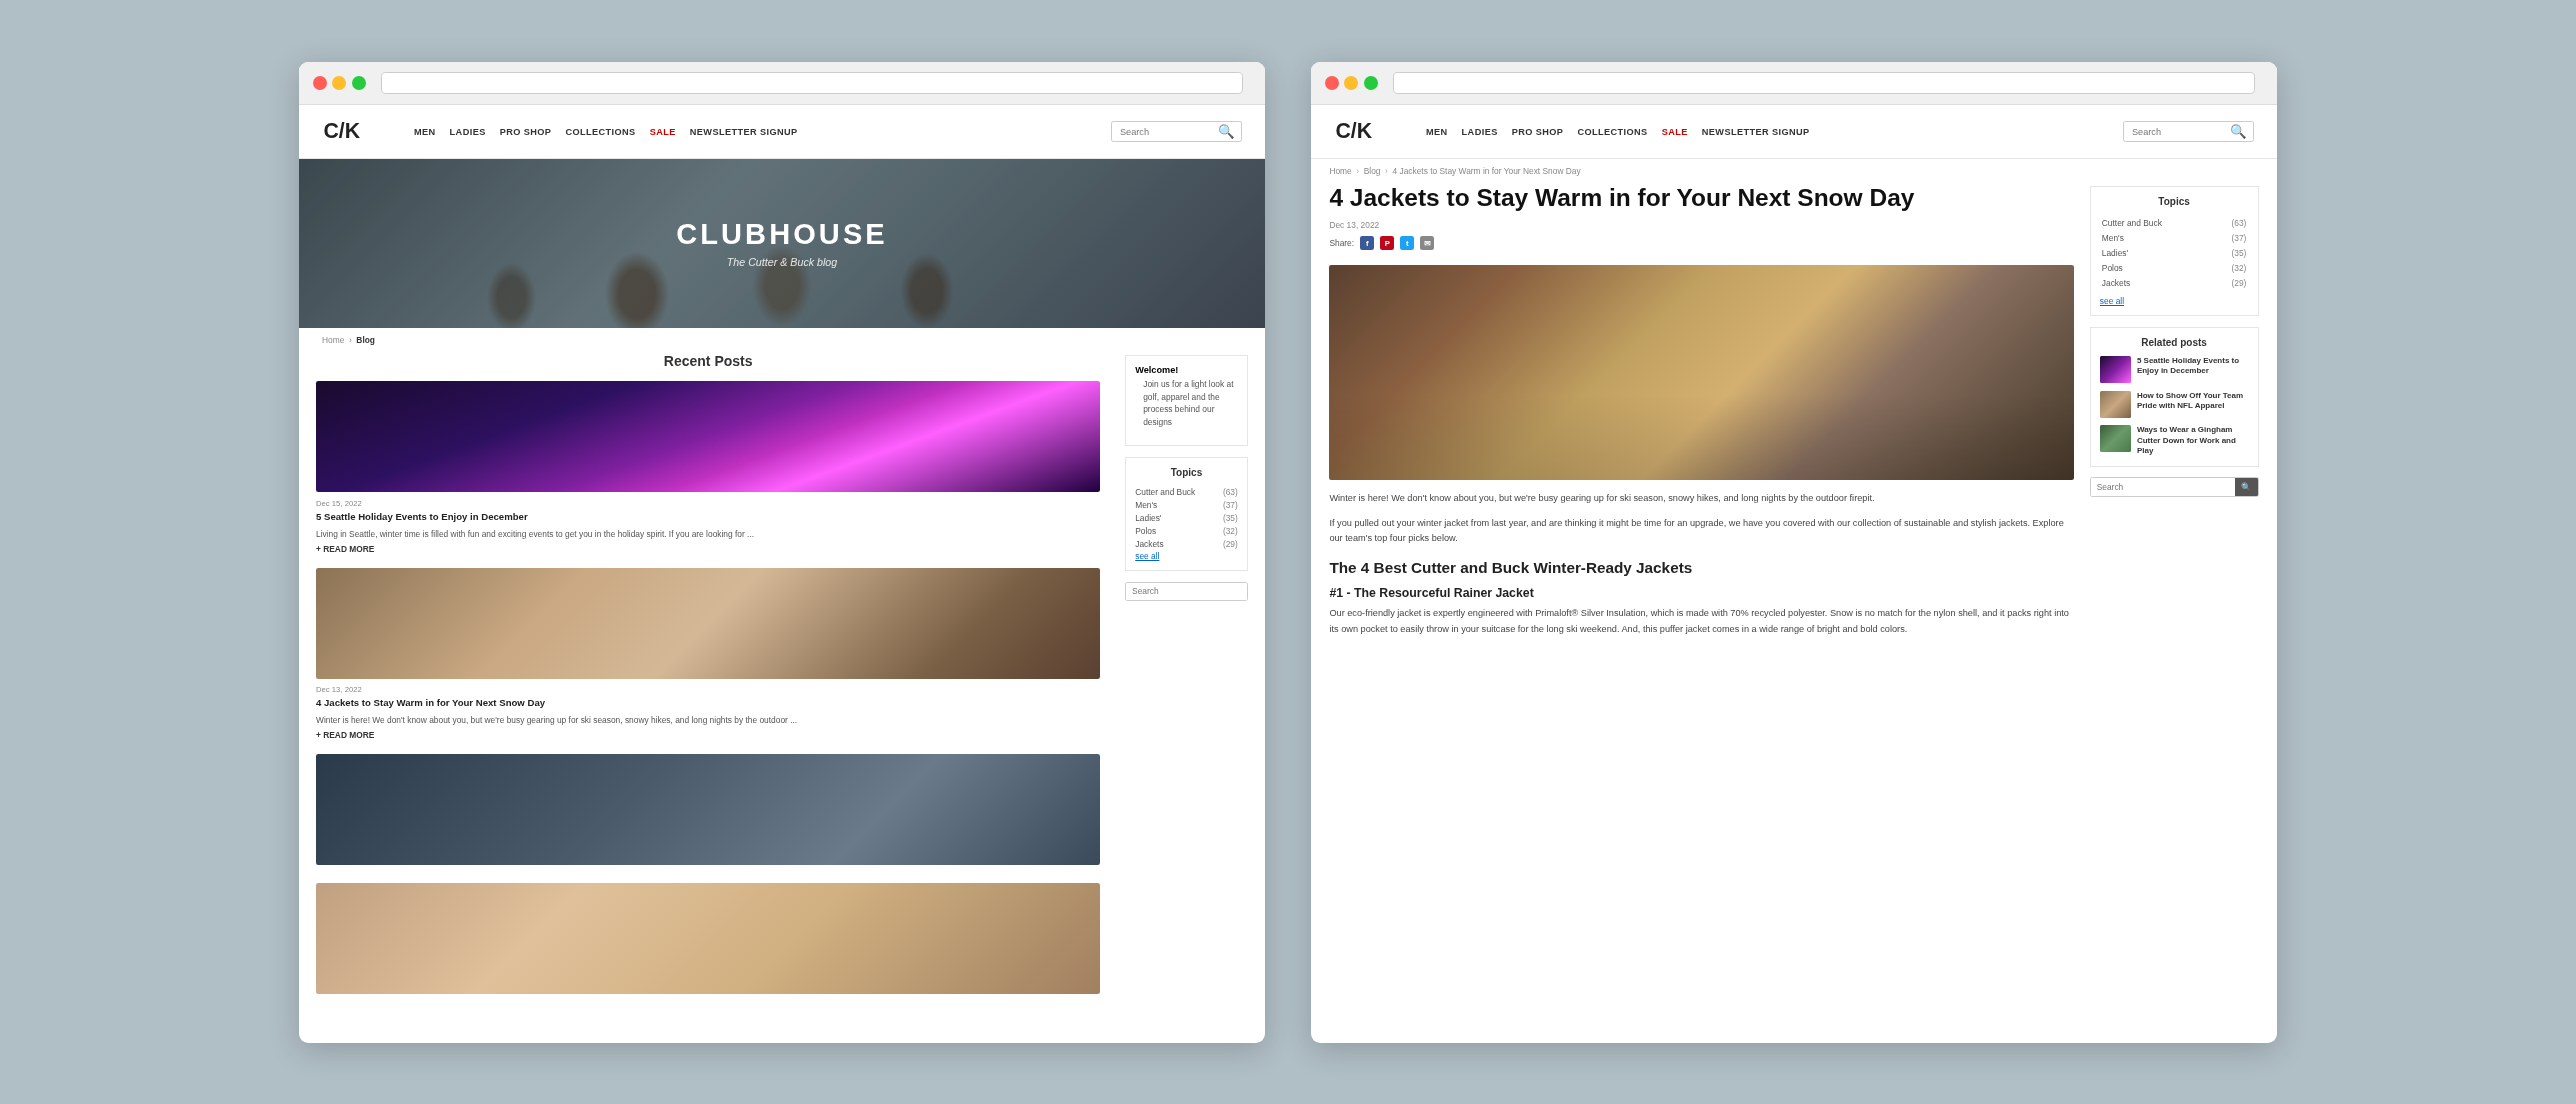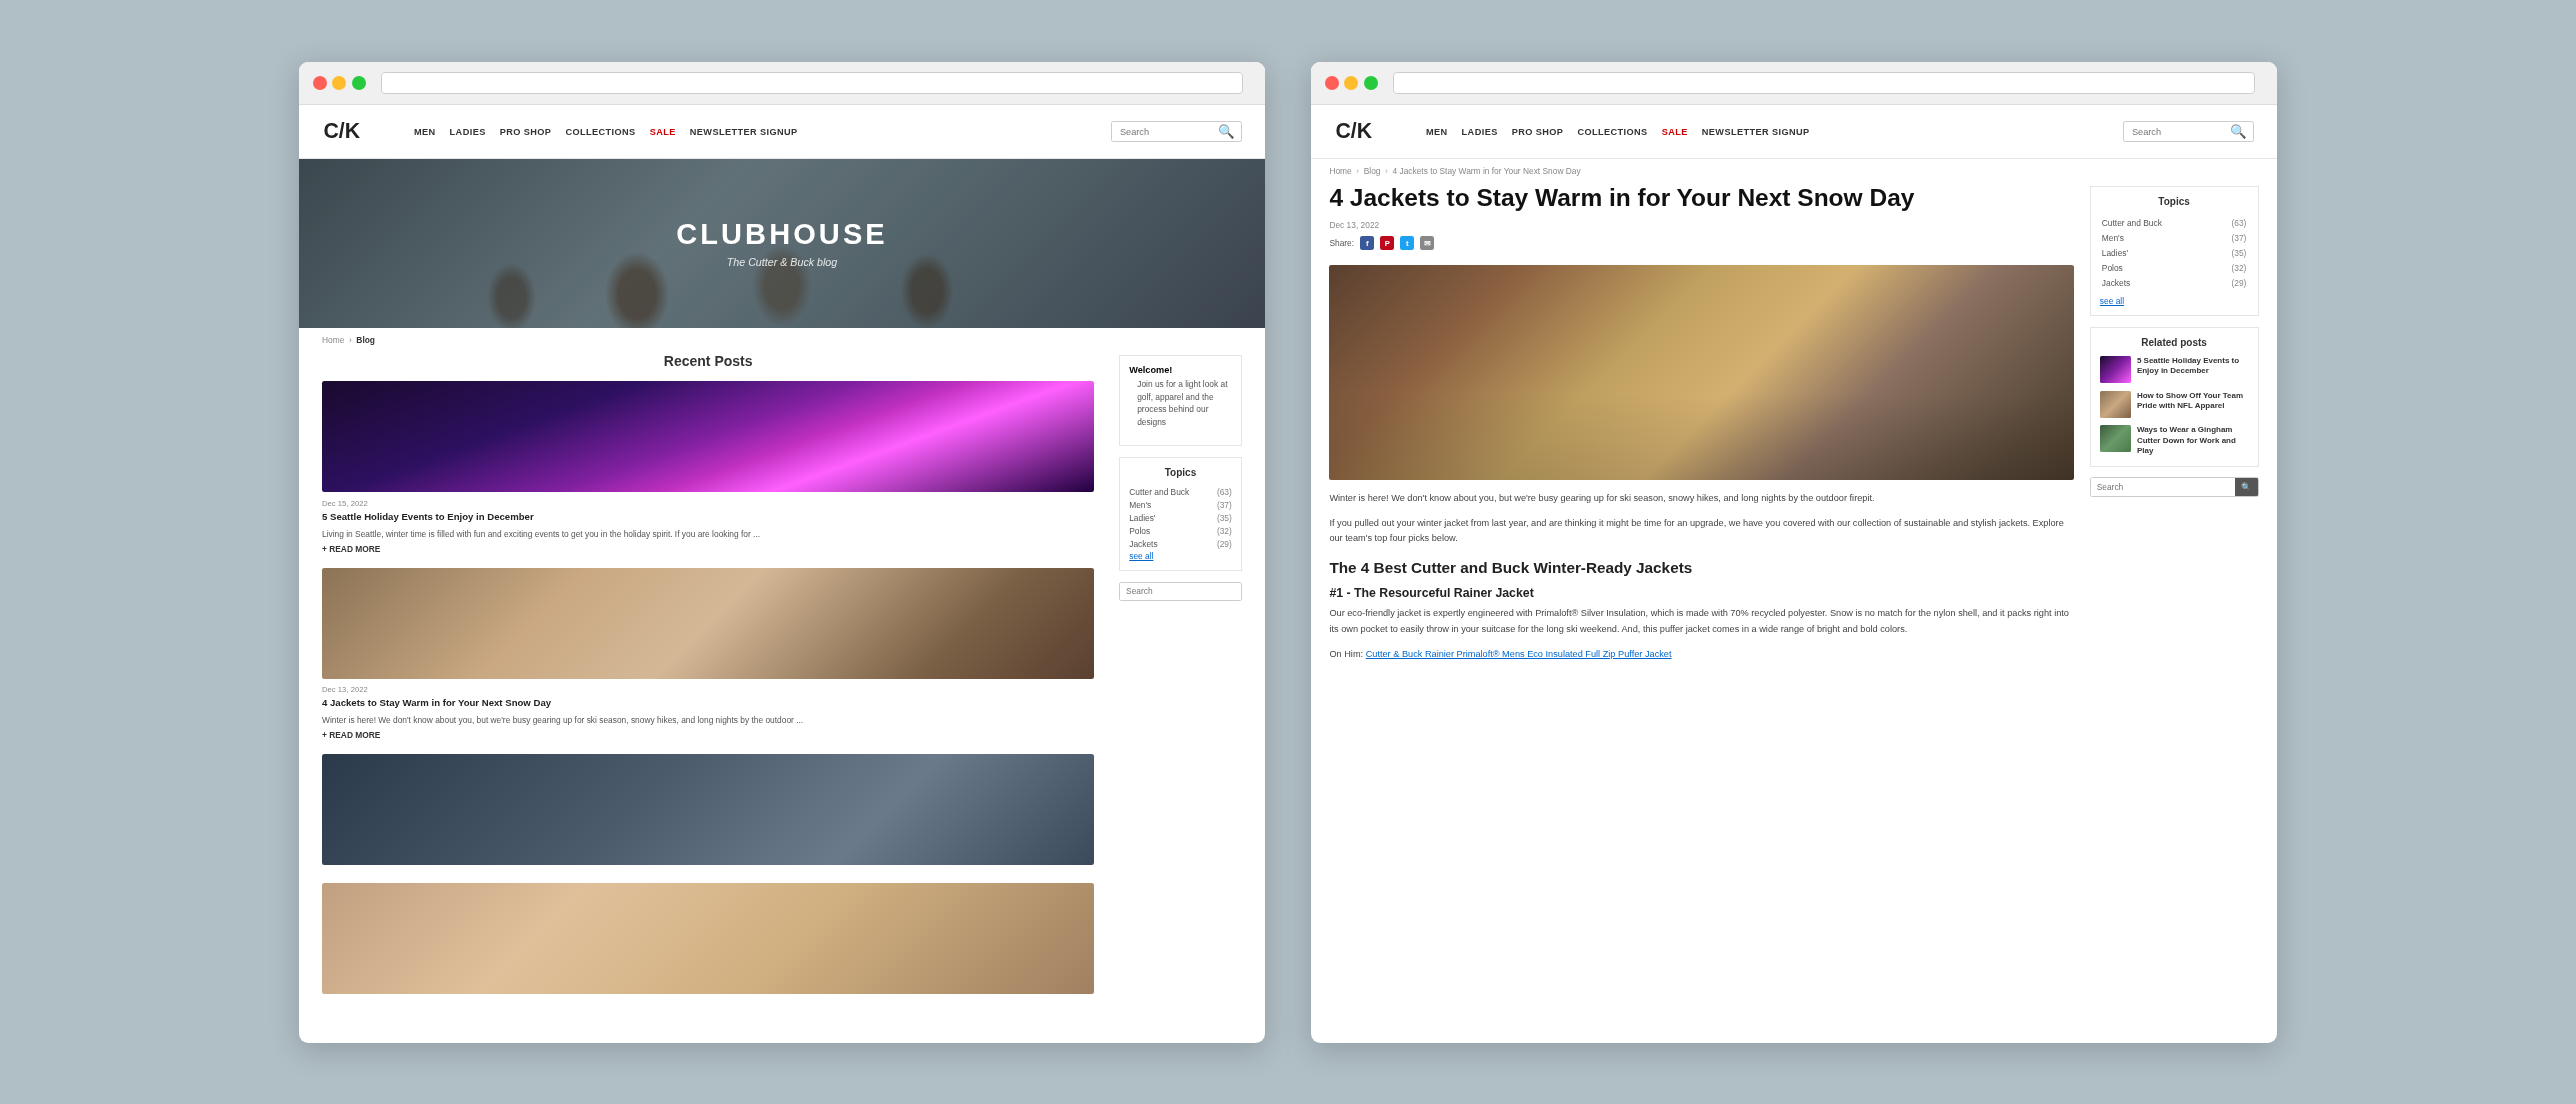--- a/index.html
+++ b/index.html
@@ -531,21 +531,21 @@
       <p class="hero-subtitle">The Cutter &amp; Buck blog</p>
     </div>
   </div>
 
   <div class="breadcrumb">
     <a>Home</a>
     <span>›</span>
     <span class="current">Blog</span>
   </div>
 
-  <div style="display:flex; padding: 0 23px; gap: 12.3px;">
+  <div style="display:flex; padding: 0 17px; gap: 12.3px;">
 
     <div class="recent-posts-section">
       <h2 class="section-title">Recent Posts</h2>
       <div class="posts-grid">
 
         <div class="post-card">
           <div class="post-image post-image-fireworks"></div>
           <div class="post-date">Dec 15, 2022</div>
           <div class="post-title">5 Seattle Holiday Events to Enjoy in December</div>
           <div class="post-excerpt">Living in Seattle, winter time is filled with fun and exciting events to get you in the holiday spirit. If you are looking for ...</div>
@@ -667,24 +667,20 @@
 
       <div class="article-hero-img"></div>
 
       <p class="article-body-text">Winter is here! We don't know about you, but we're busy gearing up for ski season, snowy hikes, and long nights by the outdoor firepit.</p>
       <p class="article-body-text">If you pulled out your winter jacket from last year, and are thinking it might be time for an upgrade, we have you covered with our collection of sustainable and stylish jackets. Explore our team's top four picks below.</p>
 
       <h2 class="article-section-title">The 4 Best Cutter and Buck Winter-Ready Jackets</h2>
 
       <h3 class="article-subsection-title">#1 - The Resourceful Rainer Jacket</h3>
       <p class="article-body-text">Our eco-friendly jacket is expertly engineered with Primaloft® Silver Insulation, which is made with 70% recycled polyester. Snow is no match for the nylon shell, and it packs right into its own pocket to easily throw in your suitcase for the long ski weekend. And, this puffer jacket comes in a wide range of bright and bold colors.</p>
-      <p class="article-body-text">
-        <span>On Him:</span>
-        <a class="article-link">Cutter &amp; Buck Rainier Primaloft® Mens Eco Insulated Full Zip Puffer Jacket</a>
-      </p>
     </div>
 
     <div class="article-sidebar">
 
       <div class="right-widget">
         <div class="right-widget-title">Topics</div>
         <table class="topics-table">
           <tbody>
               <tr>
             <td>Cutter and Buck</td>

